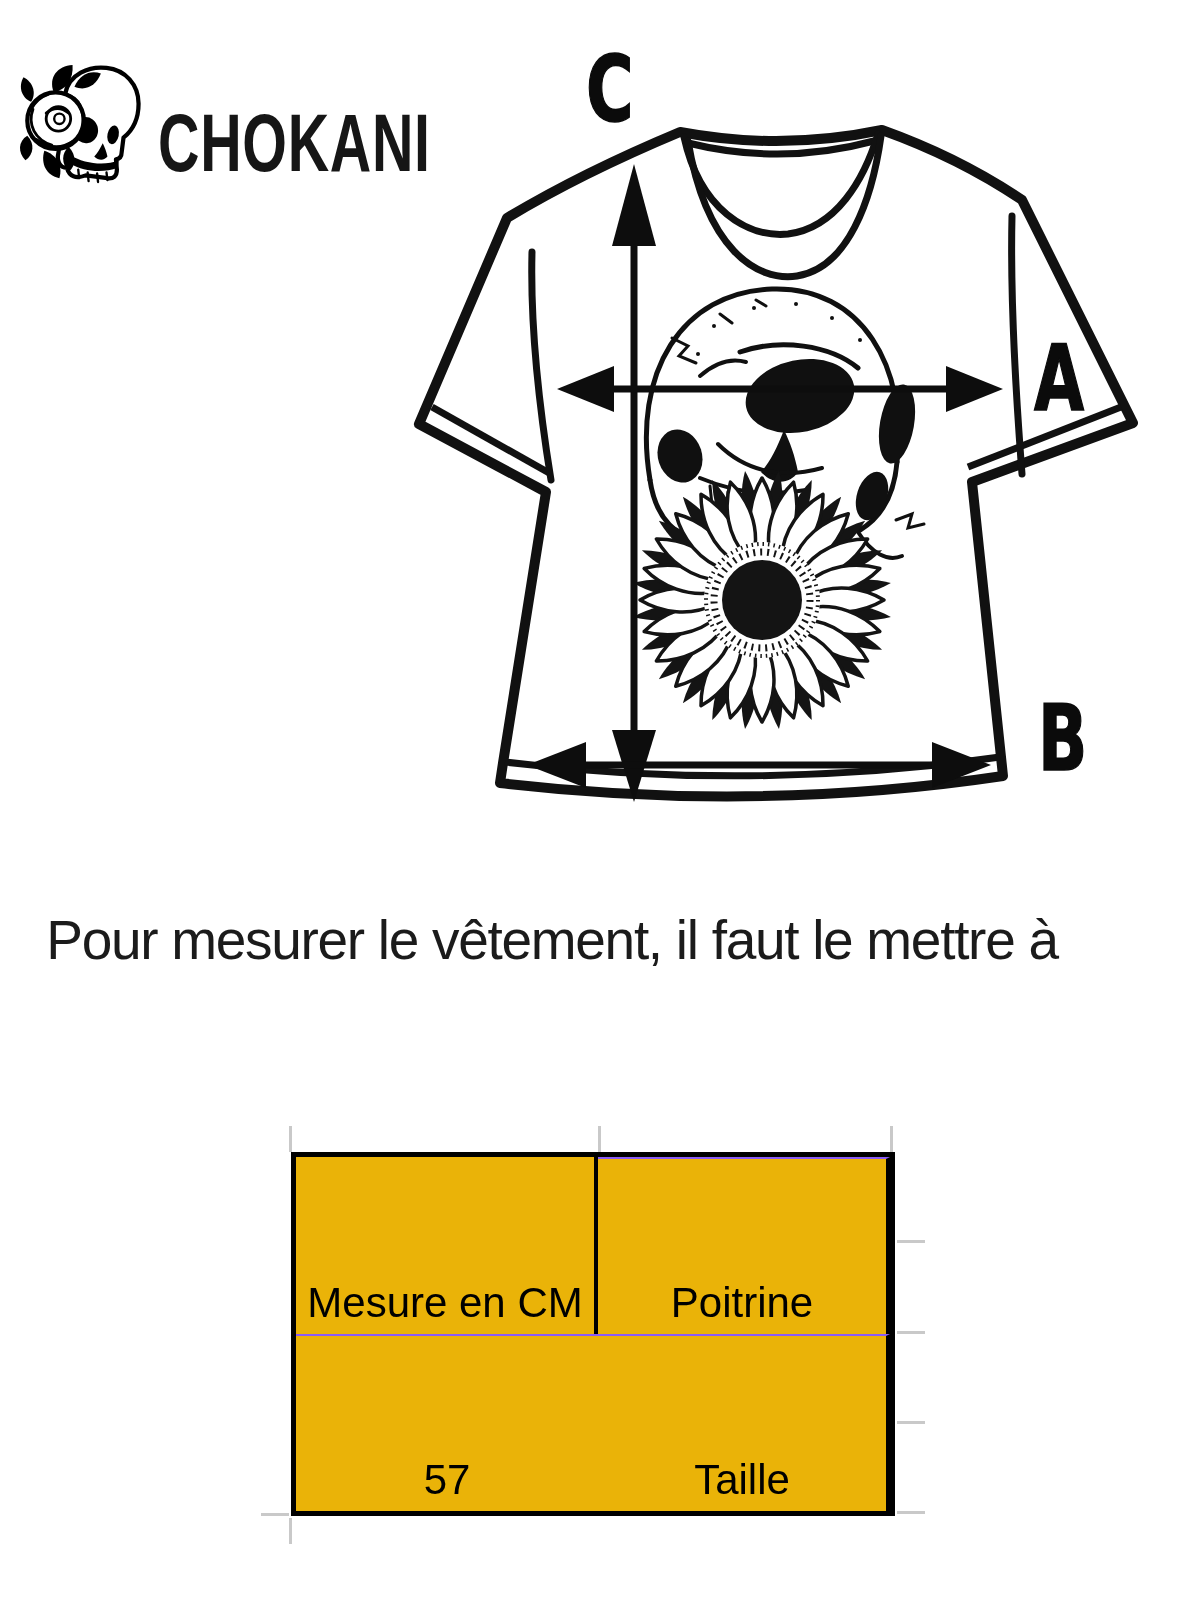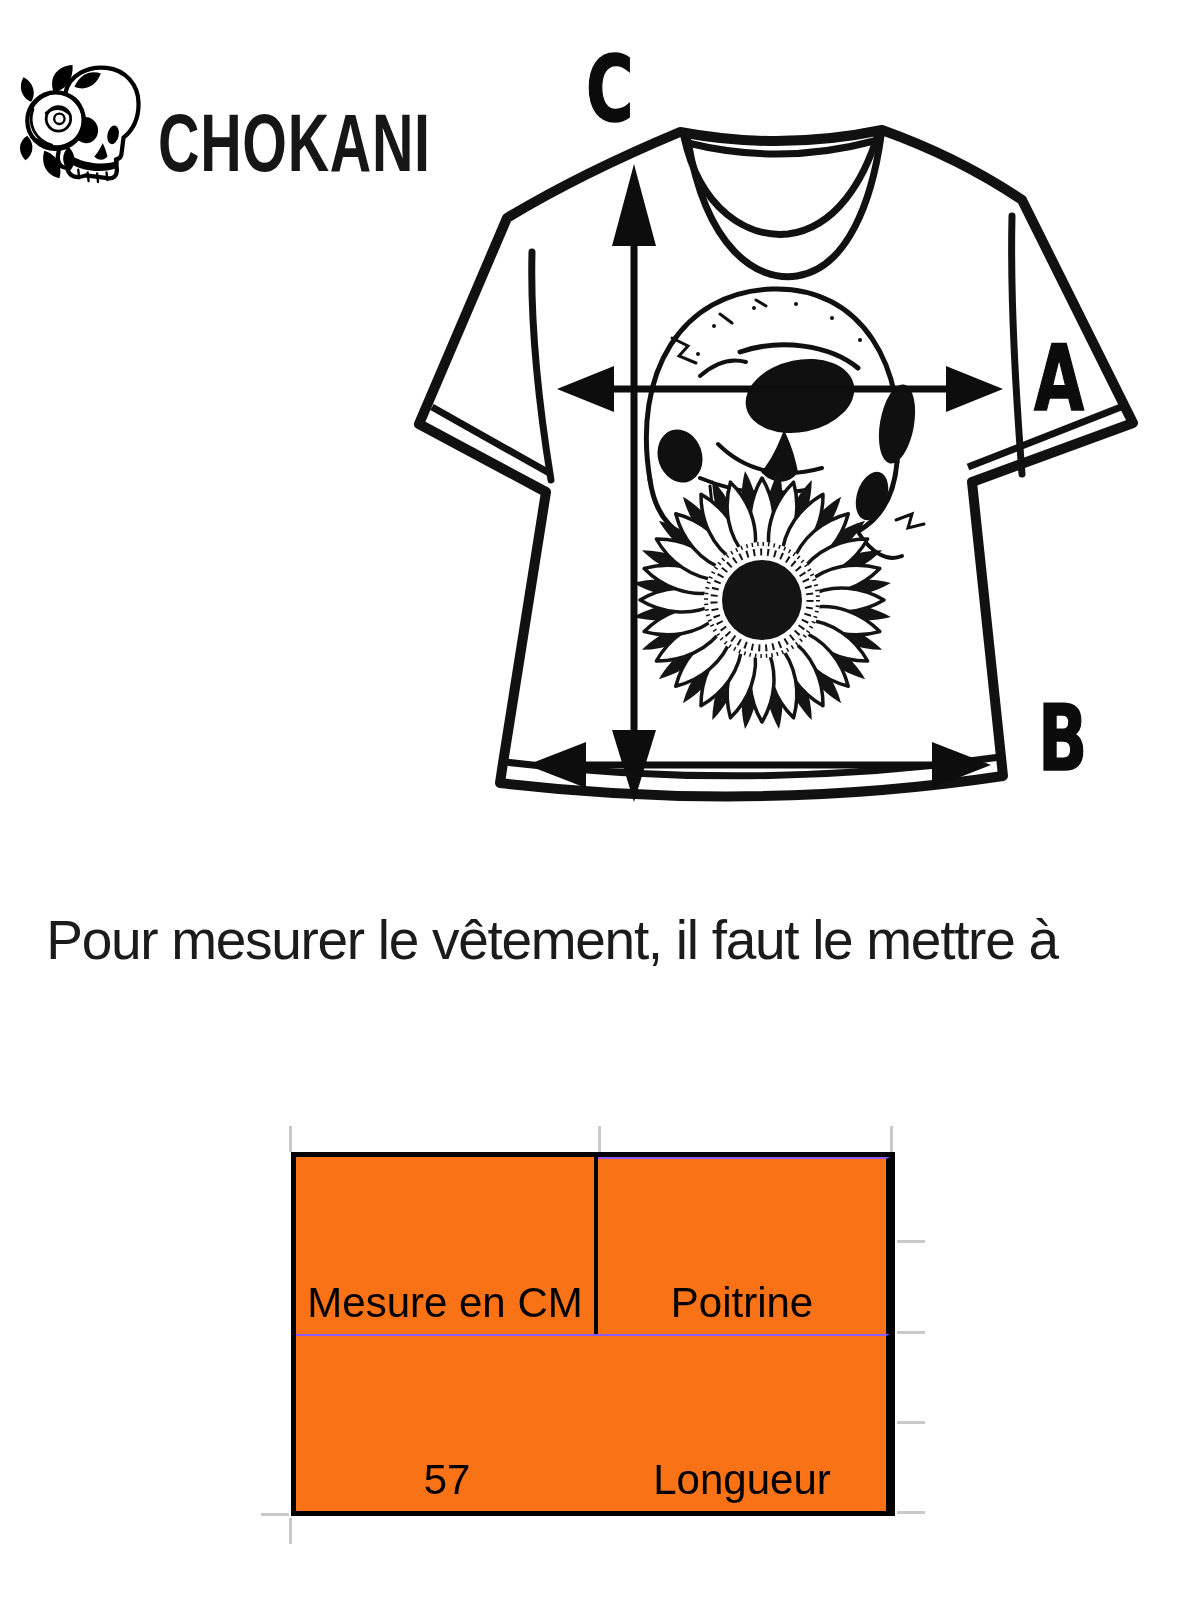--- a/index.html
+++ b/index.html
@@ -22,21 +22,21 @@
   #label-c{left:586px;top:45px;}
   #label-a{left:1034px;top:334px;}
   #label-b{left:1038px;top:694px;}
   .note{
     position:absolute;left:0;top:905px;width:1104px;text-align:center;
     font-size:55px;line-height:71px;letter-spacing:-1.3px;color:#1b1b1b;white-space:nowrap;
   }
   .size-table{
     position:absolute;left:291px;top:1152px;width:604px;height:364px;
     border:5px solid #000;box-sizing:border-box;
-    display:grid;grid-template-columns:302px 1fr;grid-auto-rows:1fr;background:#f97316;
+    display:grid;grid-template-columns:302px 1fr;grid-auto-rows:1fr;background:#eab308;
   }
   .st-cell{
     display:flex;justify-content:center;align-items:flex-end;
     padding-bottom:7px;font-size:42px;color:#000;box-sizing:border-box;
   }
   .st-cell.c1{border-right:4px solid #000;}
   .st-cell.rt{border-top:2px solid #8b5cf6;}
   .stub{position:absolute;background:#c9c9c9;}
   .stub.v{width:3px;height:26px;}
   .stub.h{width:28px;height:3px;}
@@ -234,15 +234,15 @@
 <div class="stub h" style="left:897px;top:1421px;"></div>
 <div class="stub h" style="left:897px;top:1511px;"></div>
 <div class="stub h" style="left:261px;top:1513px;"></div>
 
 <div class="size-table">
   <div class="st-cell c1">Mesure en CM</div>
 
   <div class="st-cell c1 rt">Poitrine</div>
   <div class="st-cell rt">57</div>
 
-
-  <div class="st-cell c1 rt">Longueur</div>
+  <div class="st-cell c1 rt">Taille</div>
+
 </div>
 
 </body></html>

